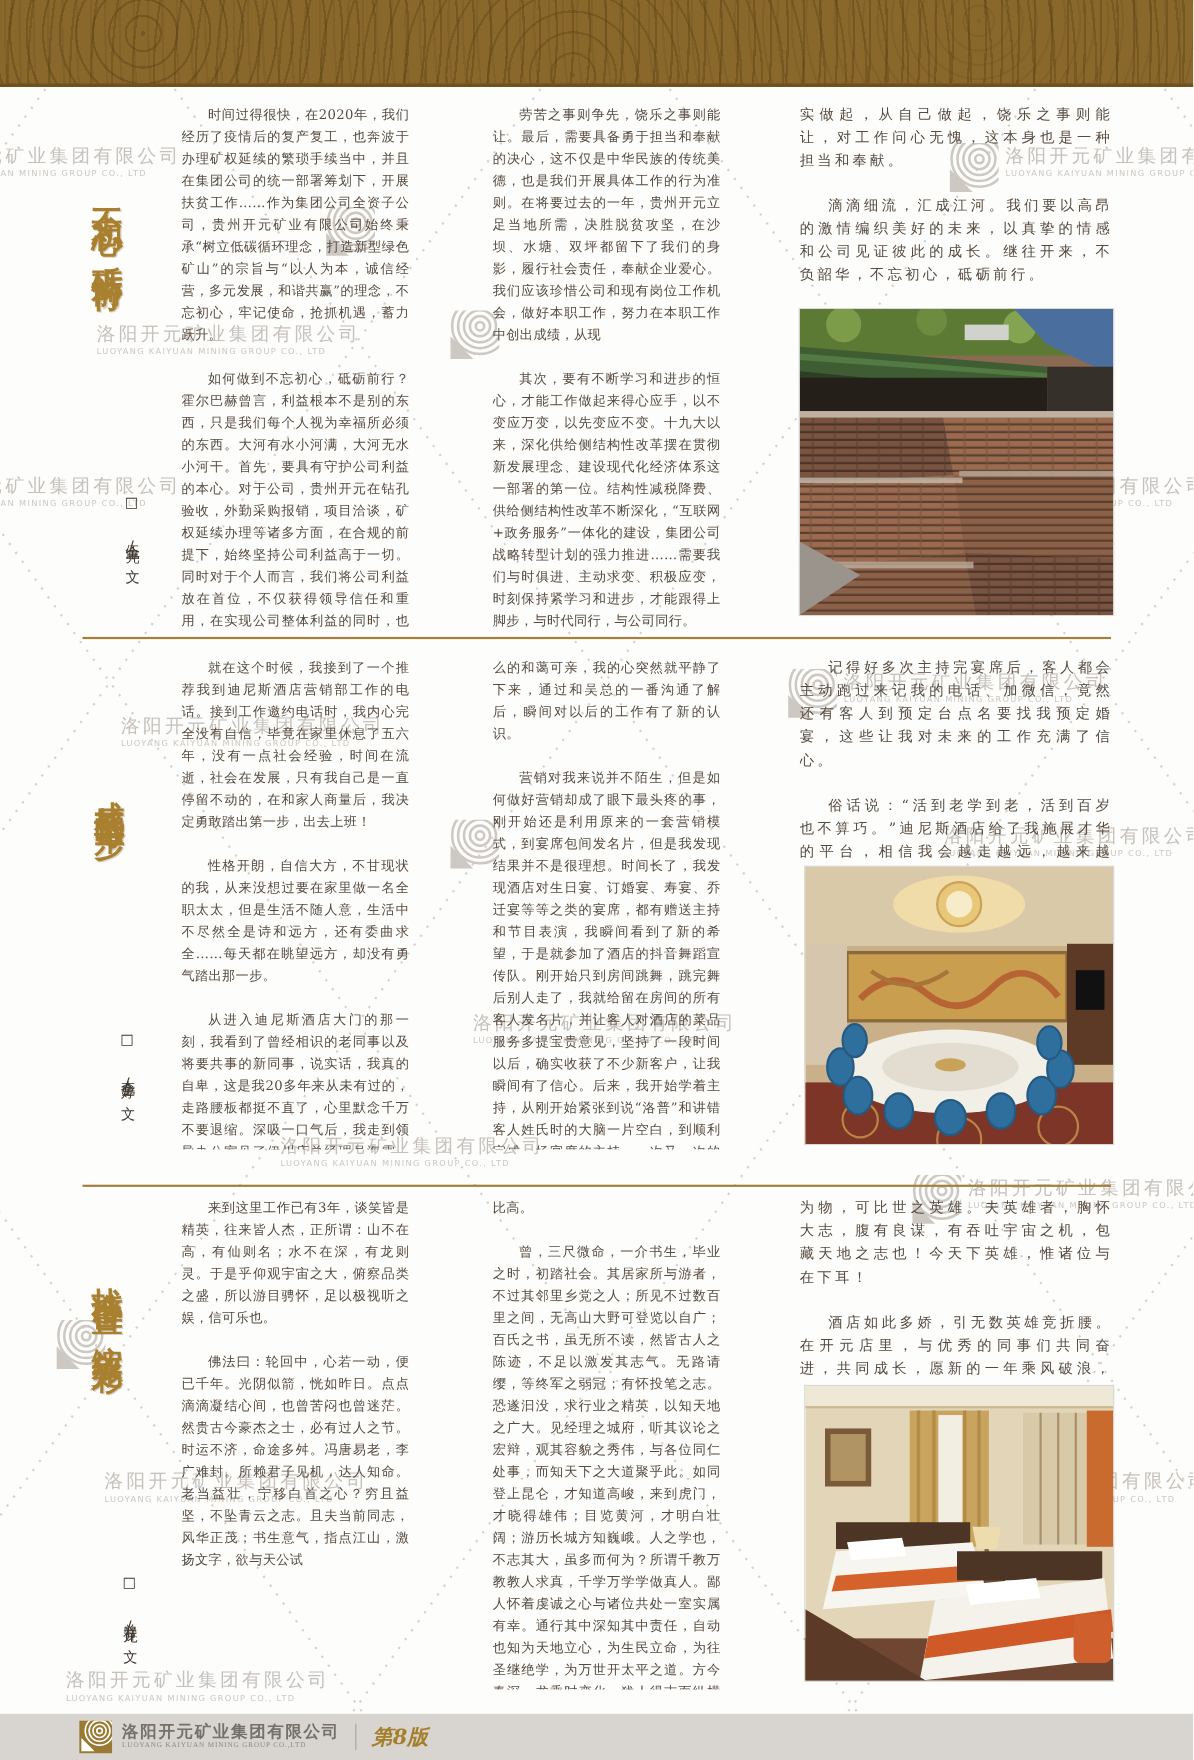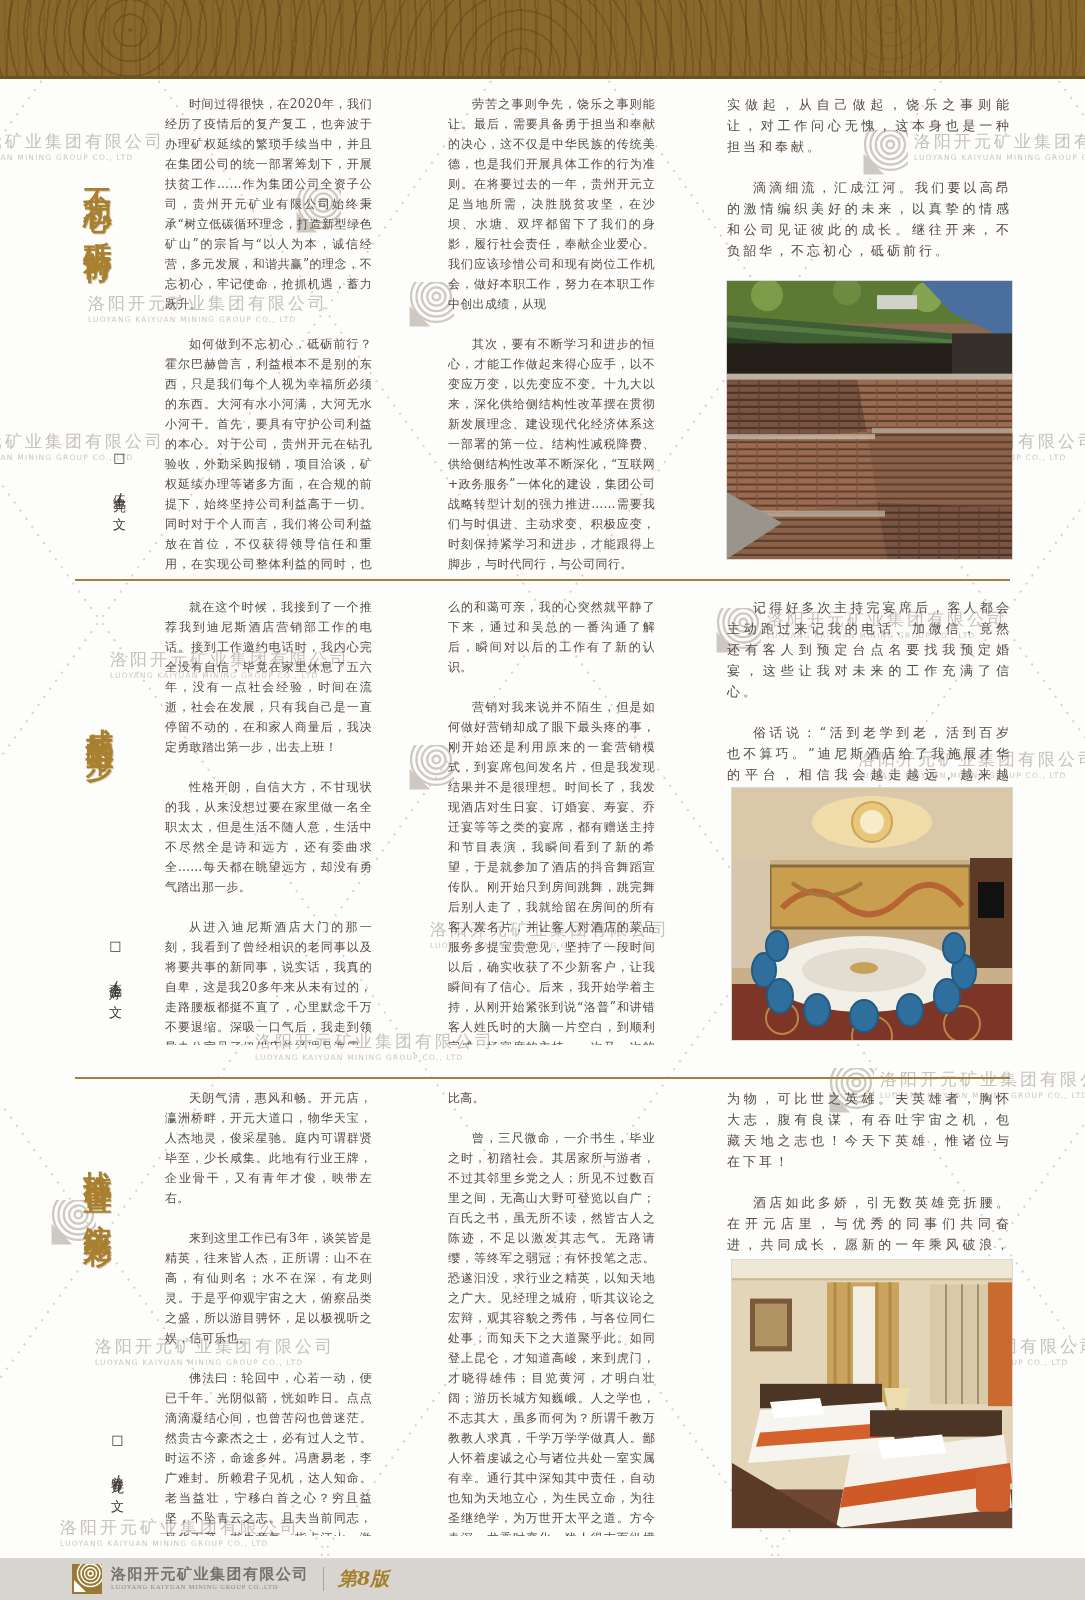--- a/index.html
+++ b/index.html
@@ -322,21 +322,20 @@
     </figure>
   </section>
 
   <div class="divider" style="top:1077px"></div>
 
   <section>
     <h2 class="vtitle" style="left:78px;top:1148px;height:310px;margin:0">找准位置　绽放光彩</h2>
     <div class="vauthor" style="left:108px;top:1432px;height:140px">□ 曾祥龙/文</div>
 
     <div class="col c-narrow" style="left:165px;top:1088px;height:448px">
-      <p>天朗气清，惠风和畅。开元店，瀛洲桥畔，开元大道口，物华天宝，人杰地灵，俊采星驰。庭内可谓群贤毕至，少长咸集。此地有行业王牌，企业骨干，又有青年才俊，映带左右。</p>
       <p>来到这里工作已有3年，谈笑皆是精英，往来皆人杰，正所谓：山不在高，有仙则名；水不在深，有龙则灵。于是乎仰观宇宙之大，俯察品类之盛，所以游目骋怀，足以极视听之娱，信可乐也。</p>
       <p>佛法曰：轮回中，心若一动，便已千年。光阴似箭，恍如昨日。点点滴滴凝结心间，也曾苦闷也曾迷茫。然贵古今豪杰之士，必有过人之节。时运不济，命途多舛。冯唐易老，李广难封。所赖君子见机，达人知命。老当益壮，宁移白首之心？穷且益坚，不坠青云之志。且夫当前同志，风华正茂；书生意气，指点江山，激扬文字，欲与天公试</p>
     </div>
     <div class="col c-narrow" style="left:448px;top:1088px;height:448px">
       <p class="cont">比高。</p>
       <p>曾，三尺微命，一介书生，毕业之时，初踏社会。其居家所与游者，不过其邻里乡党之人；所见不过数百里之间，无高山大野可登览以自广；百氏之书，虽无所不读，然皆古人之陈迹，不足以激发其志气。无路请缨，等终军之弱冠；有怀投笔之志。恐遂汩没，求行业之精英，以知天地之广大。见经理之城府，听其议论之宏辩，观其容貌之秀伟，与各位同仁处事，而知天下之大道聚乎此。如同登上昆仑，才知道高峻，来到虎门，才晓得雄伟；目览黄河，才明白壮阔；游历长城方知巍峨。人之学也，不志其大，虽多而何为？所谓千教万教教人求真，千学万学学做真人。鄙人怀着虔诚之心与诸位共处一室实属有幸。通行其中深知其中责任，自动也知为天地立心，为生民立命，为往圣继绝学，为万世开太平之道。方今春深，龙乘时变化，犹人得志而纵横四海。龙之</p>
     </div>
     <div class="col c-wide" style="left:727px;top:1088px;height:168px">
       <p class="cont">为物，可比世之英雄。夫英雄者，胸怀大志，腹有良谋，有吞吐宇宙之机，包藏天地之志也！今天下英雄，惟诸位与在下耳！</p>
       <p>酒店如此多娇，引无数英雄竞折腰。在开元店里，与优秀的同事们共同奋进，共同成长，愿新的一年乘风破浪，开创新篇。</p>

